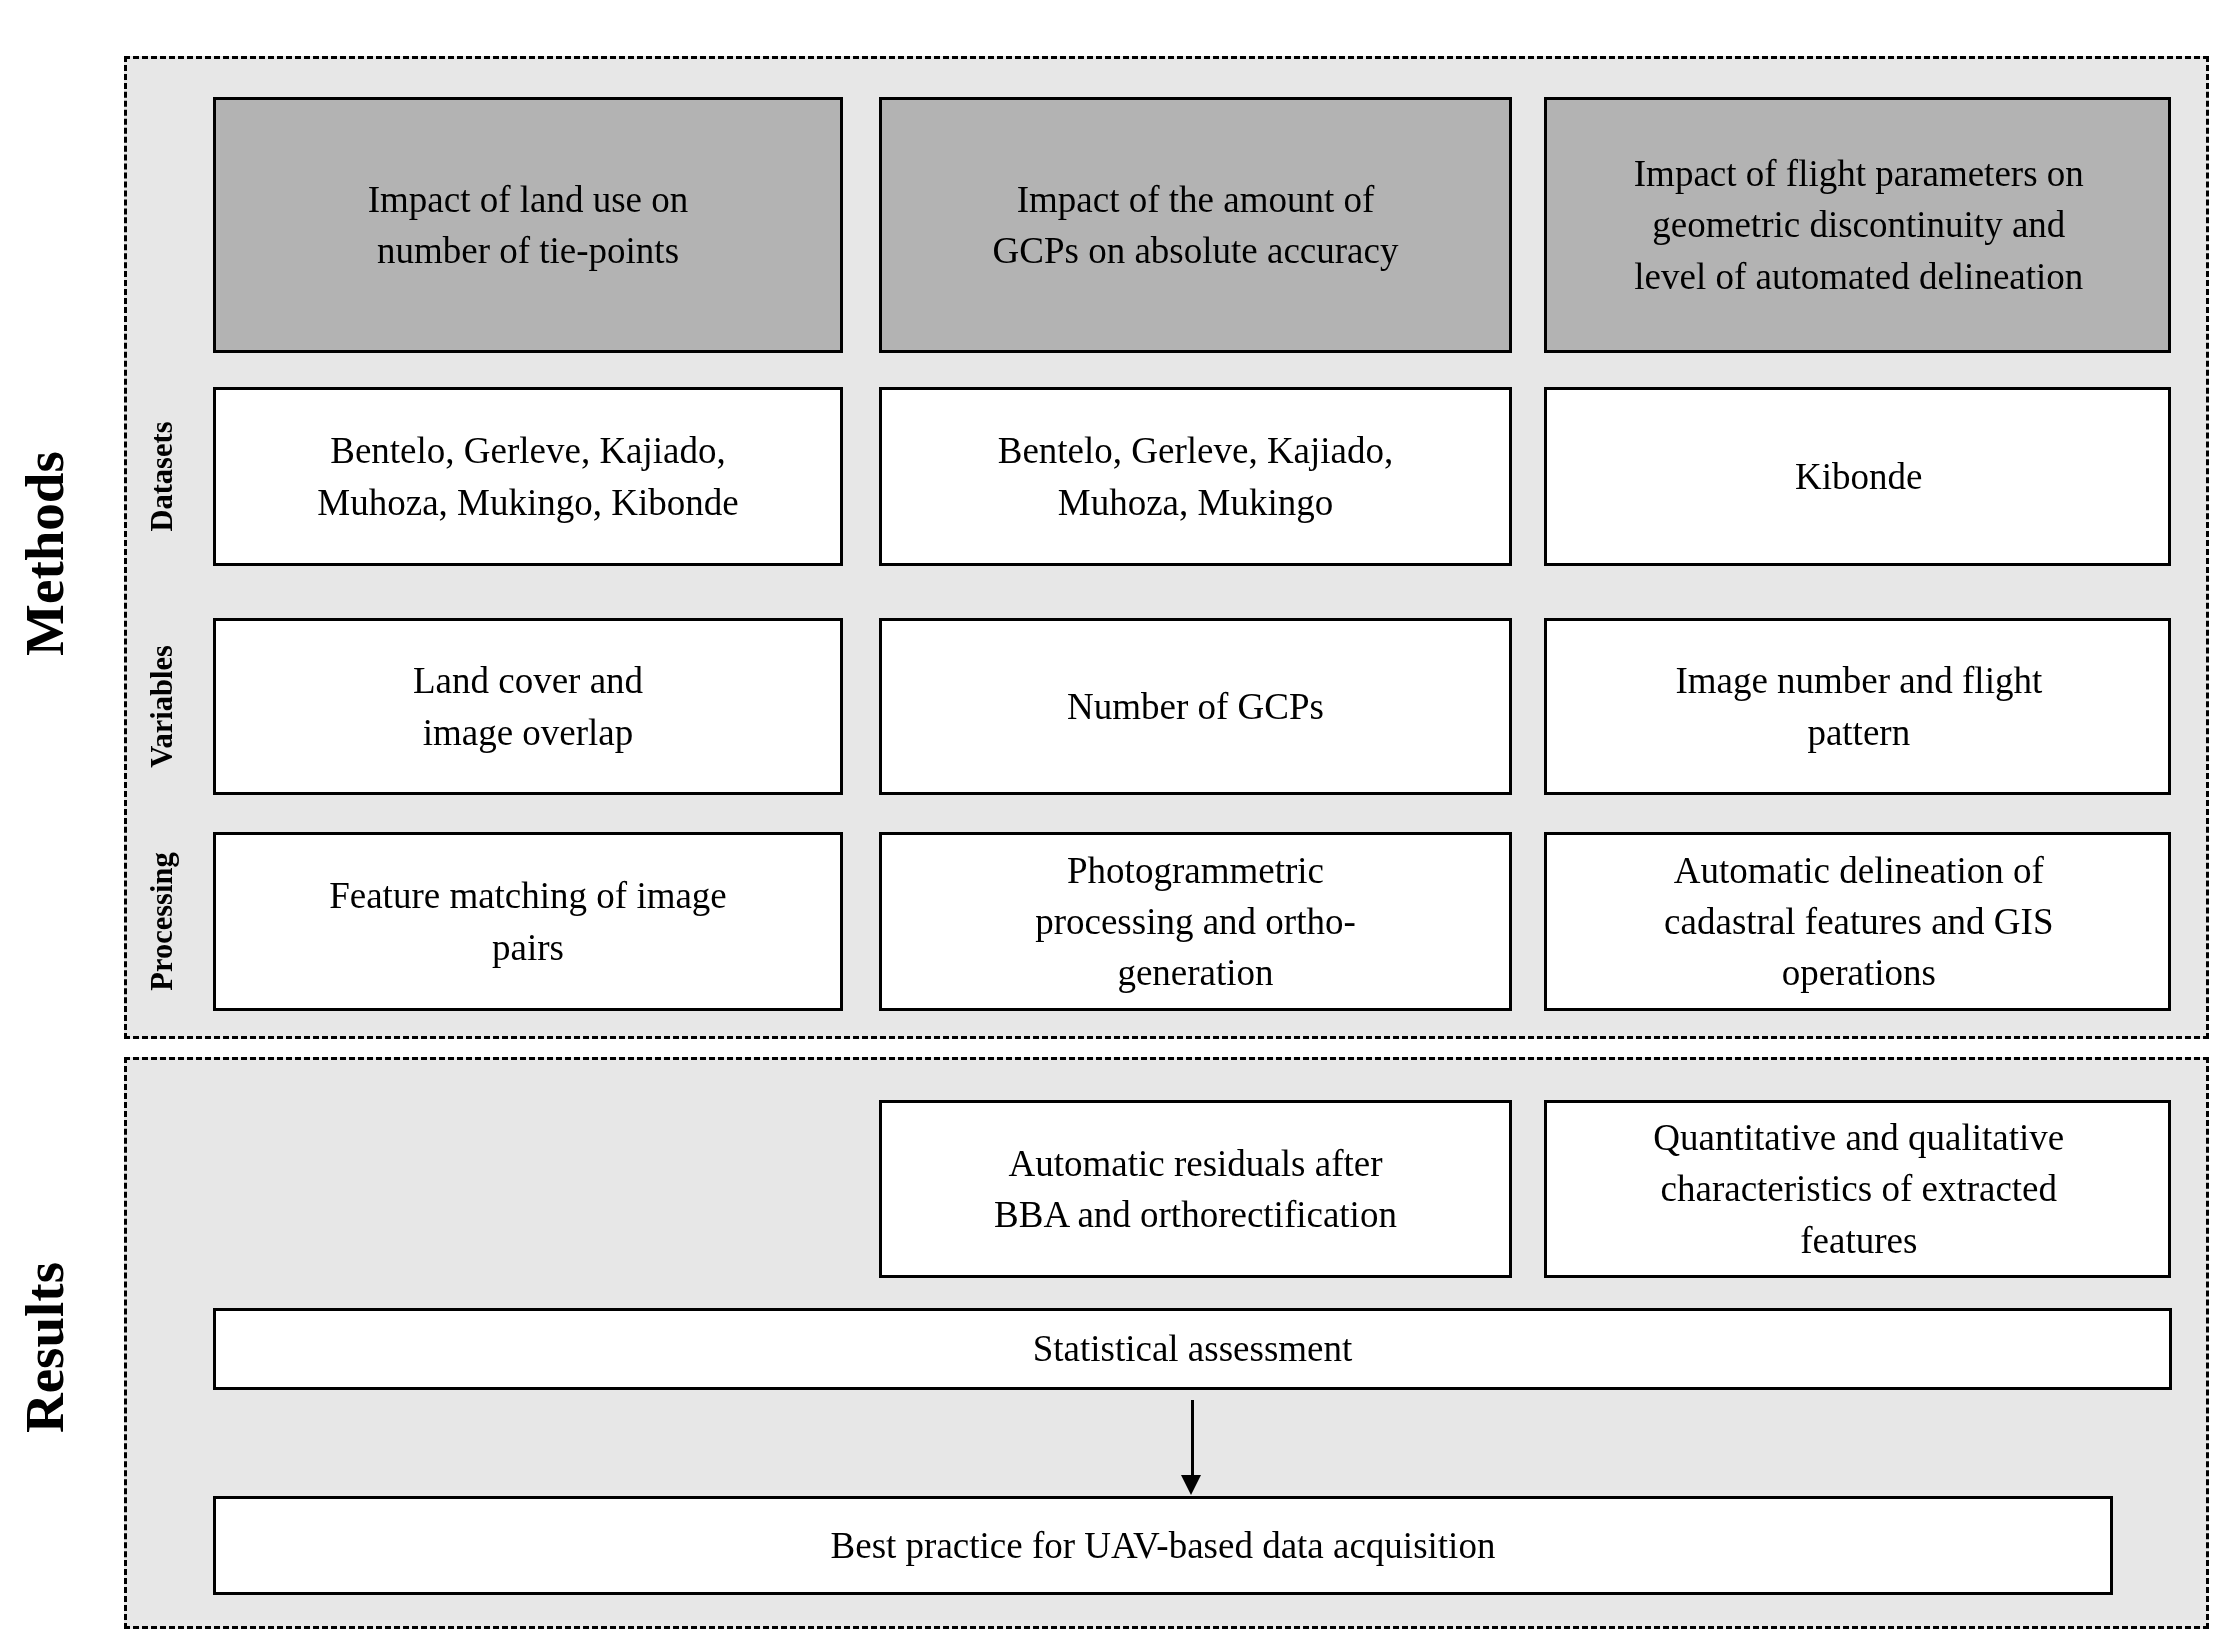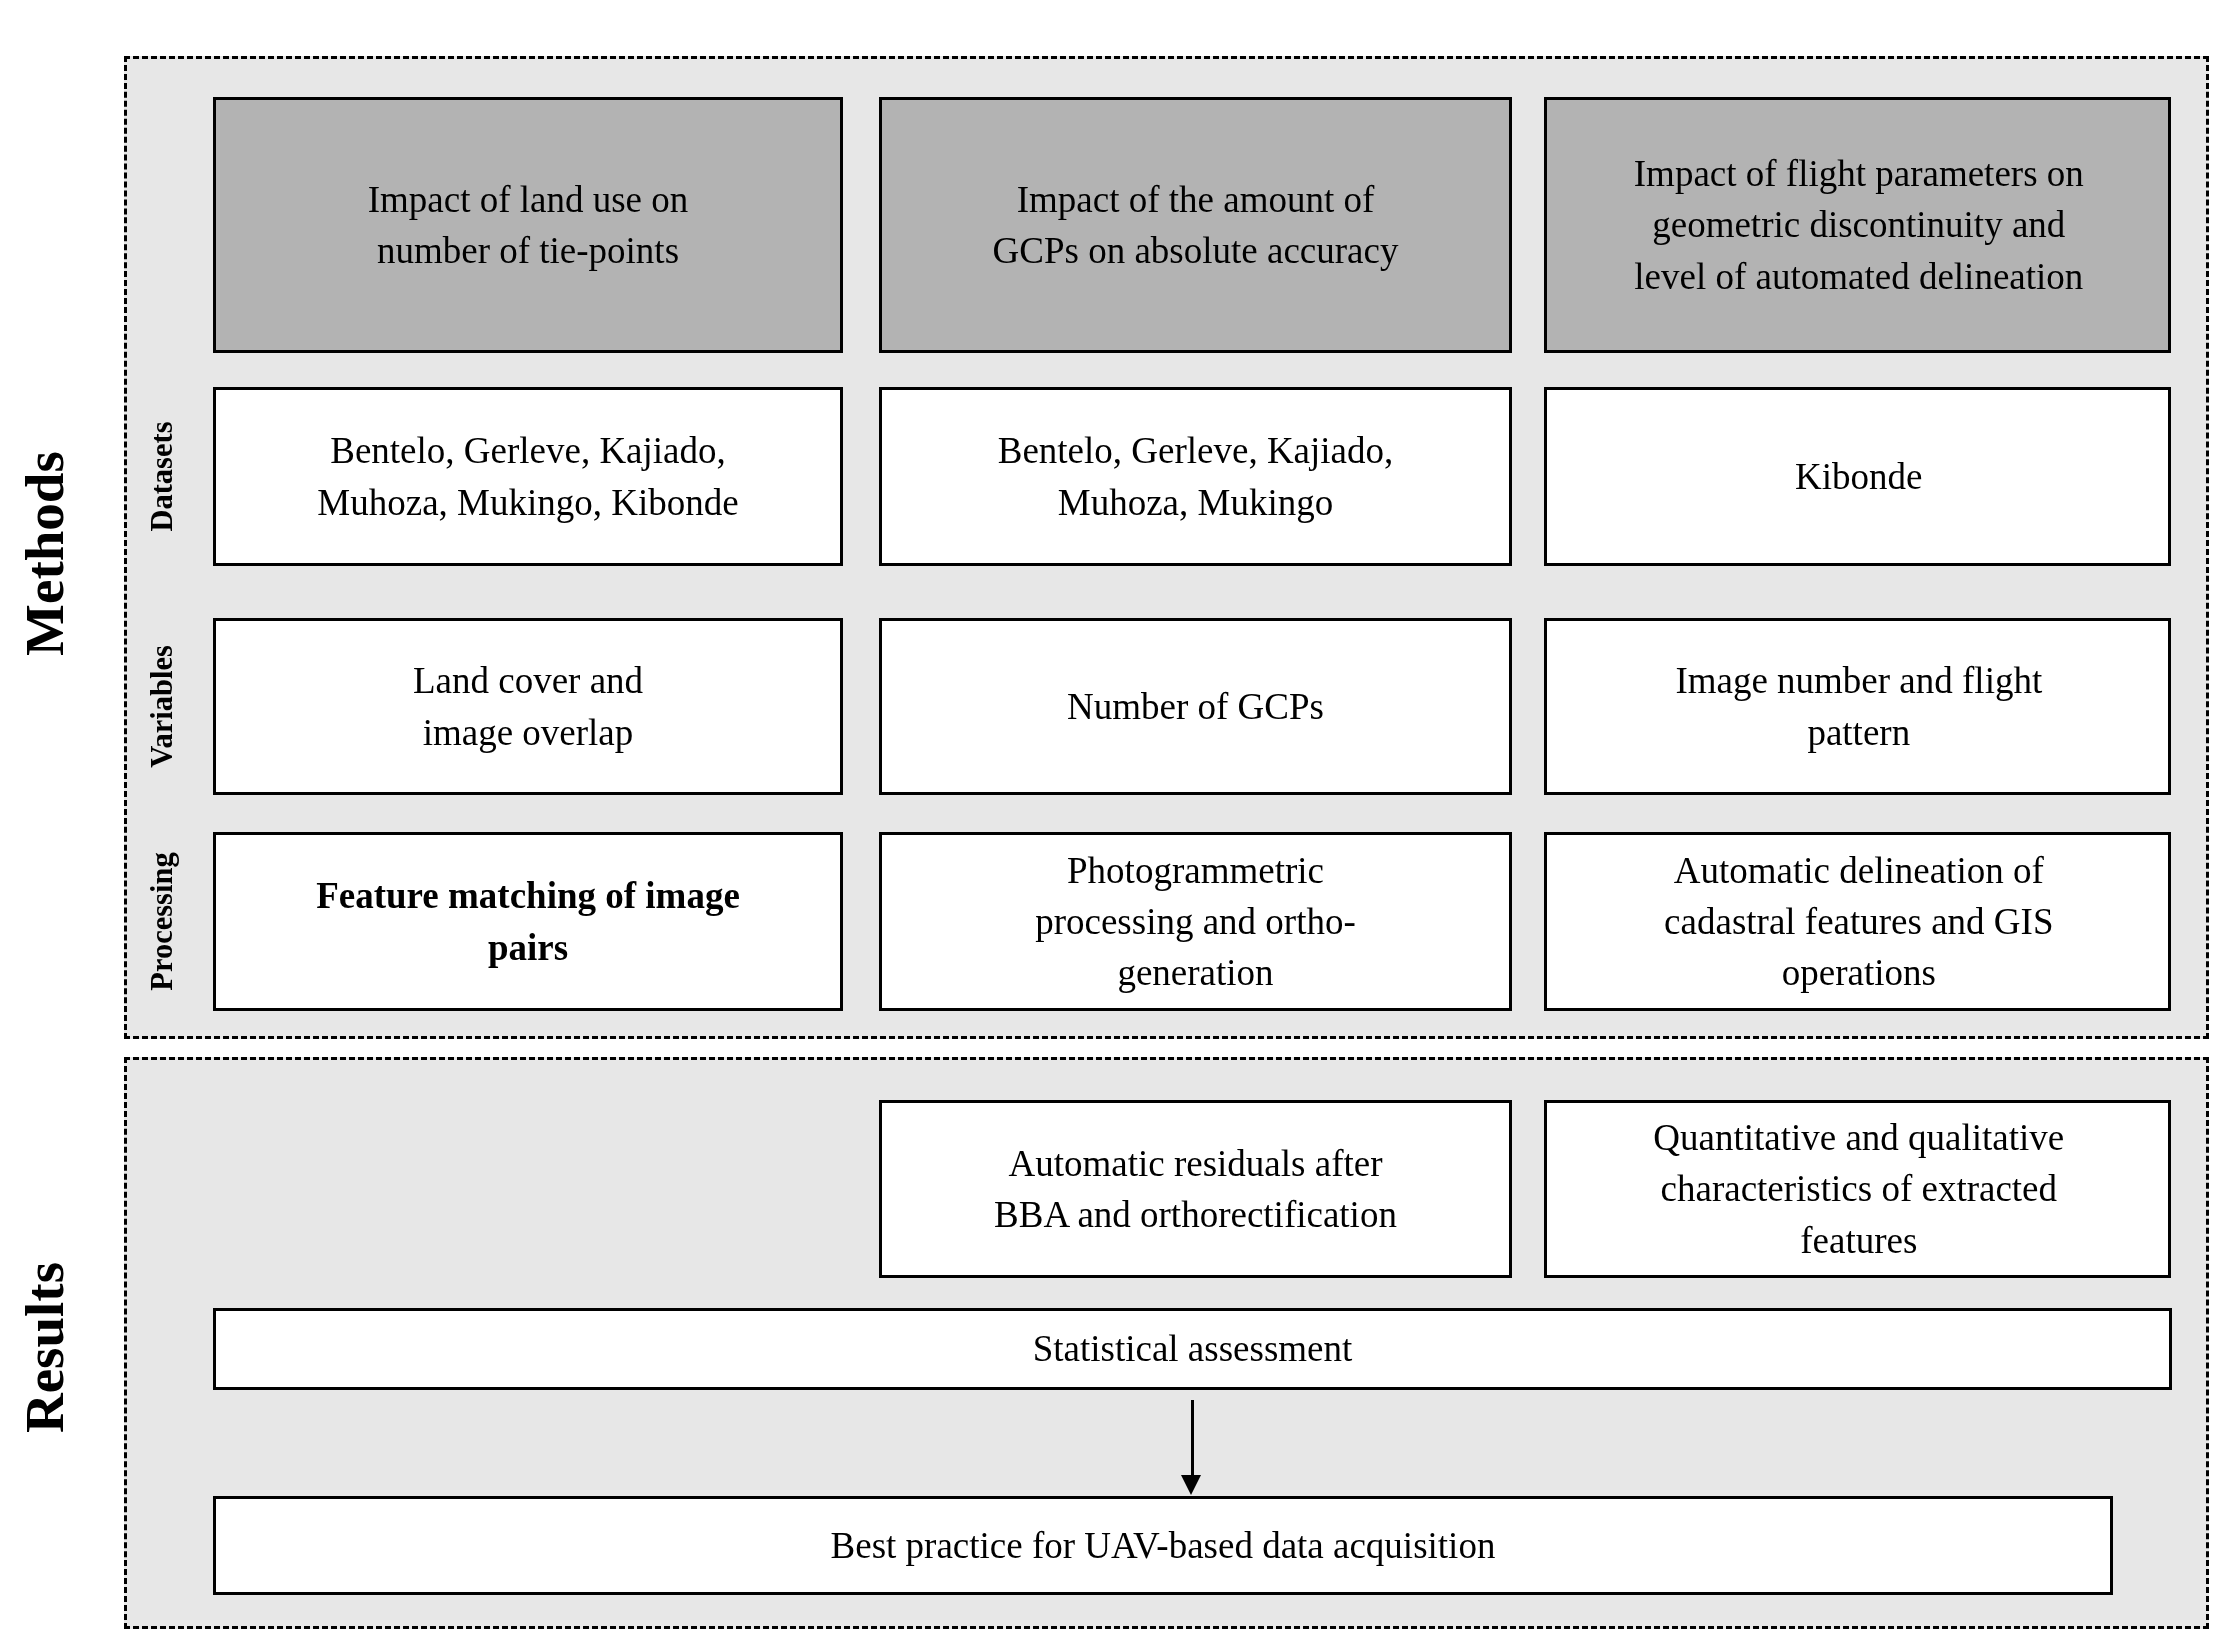--- a/index.html
+++ b/index.html
@@ -79,21 +79,21 @@
 
   
   .txt{display:inline-block;}
   .w-hdr1 .txt{max-width:401px;}
   .w-hdr2 .txt{max-width:445px;}
   .w-hdr3 .txt{max-width:483px;}
   .w-ds1 .txt{max-width:471px;}
   .w-ds2 .txt{max-width:471px;}
   .w-var1 .txt{max-width:299px;}
   .w-var3 .txt{max-width:432px;}
-  .w-proc1 .txt{max-width:458px;font-weight:bold;}
+  .w-proc1 .txt{max-width:458px;}
   .w-proc2 .txt{max-width:369px;}
   .w-proc3 .txt{max-width:445px;}
   .w-out1 .txt{max-width:369px;}
   .w-out2 .txt{max-width:445px;}
   .w-out3 .txt{max-width:445px;}
 
   
   .arrow-line{
     position:absolute;
     left:1191px;top:1400px;

